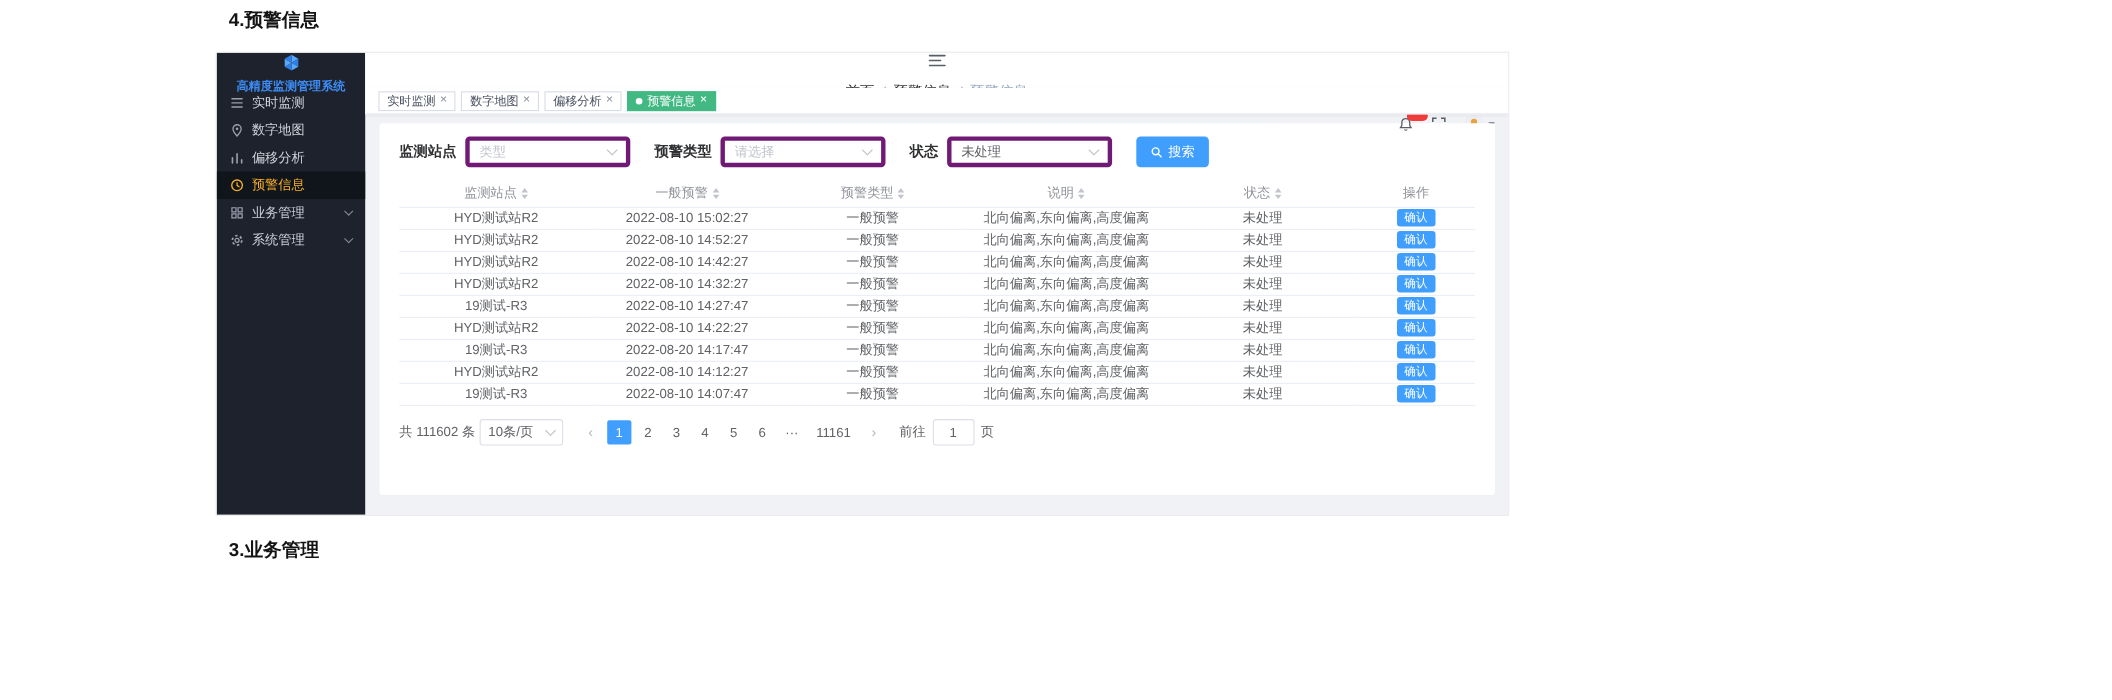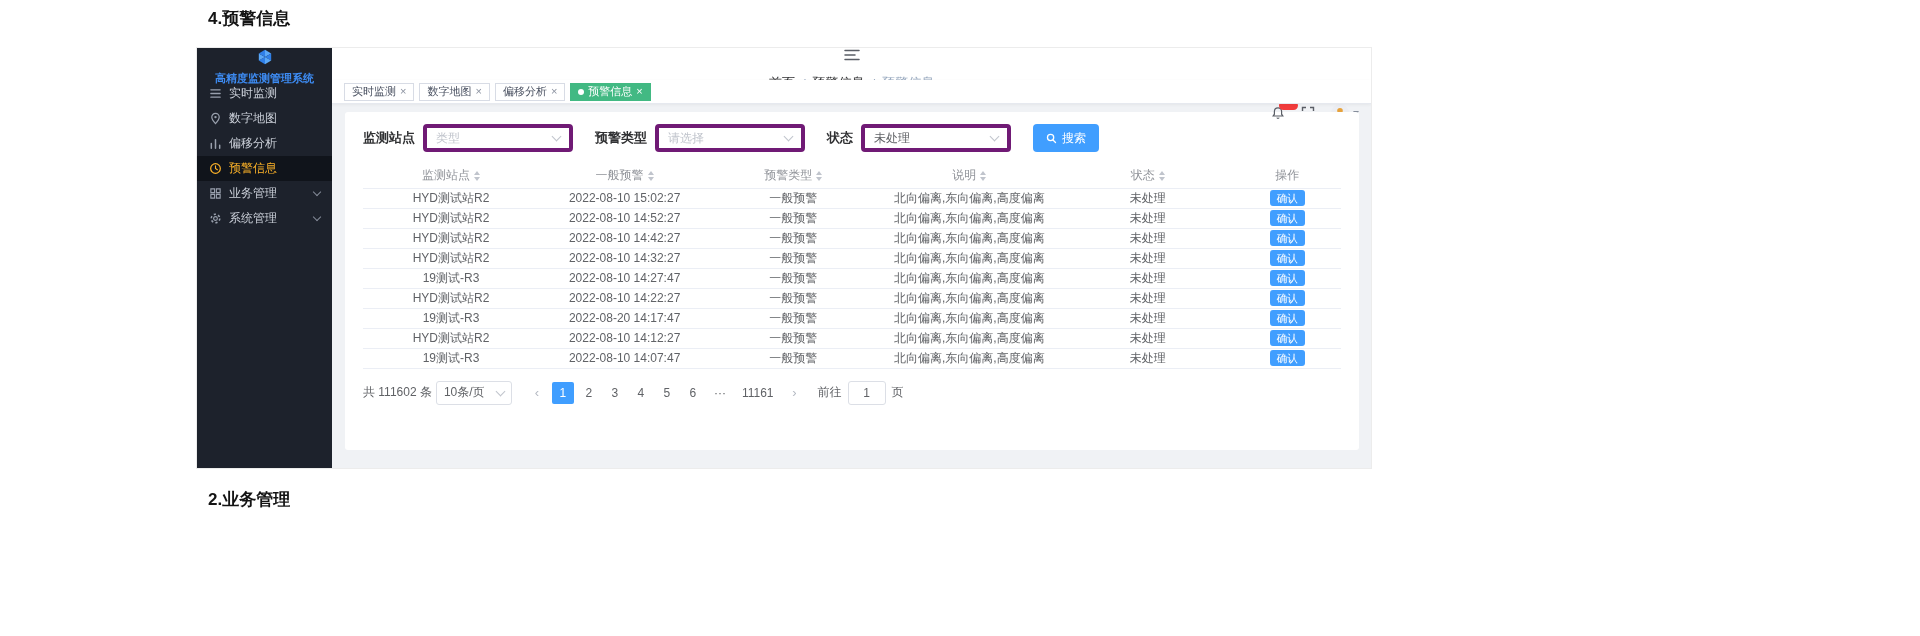--- a/index.html
+++ b/index.html
@@ -422,15 +422,15 @@
               <input value="1" style="">
               <span>页</span>
             </span>
           </div>
 
         </div>
       </div>
     </div>
   </div>
 
-  <h2 class="heading heading-bottom">2.业务管理</h2>
+  <h2 class="heading heading-bottom">3.业务管理</h2>
 
 </div>
 
 </body></html>

